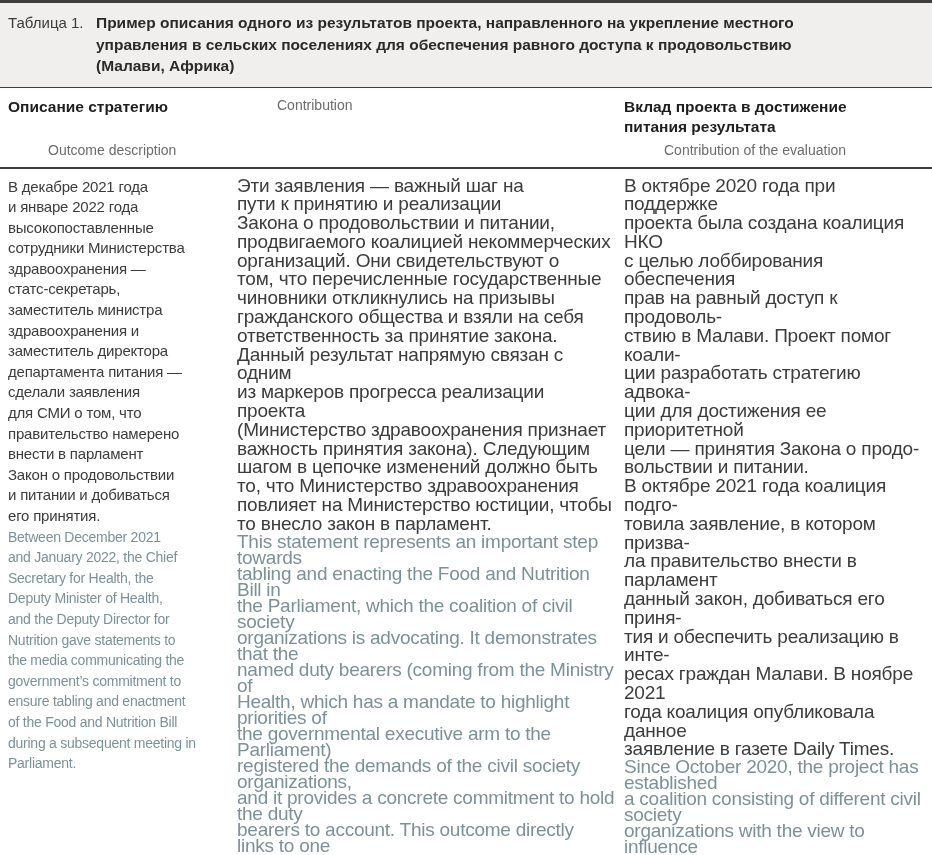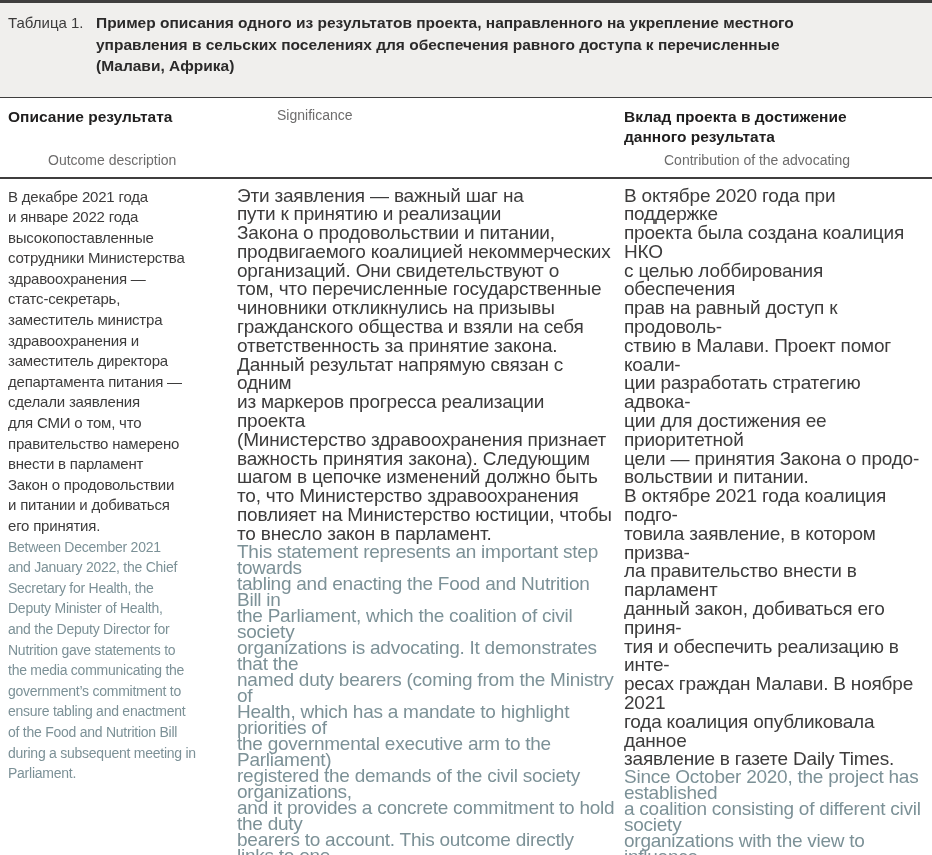--- a/index.html
+++ b/index.html
@@ -20,21 +20,21 @@
     color:var(--text_dark);
   }
   .page{width:932px;height:855px;background:#fff;position:relative;}
   .top-rule{height:3px;background:var(--rule_dark);}
   .rule{height:1px;background:var(--rule_dark);}
   .rule.mid{height:2px;}
 
   
   .caption{
     background:var(--bg_gray);
-    padding:9px 8px 20px 8px;
+    padding:9px 8px 10px 8px;
   }
   .cap-row{display:grid;grid-template-columns:88px 1fr;column-gap:0;}
   .cap-label{font-size:15px;line-height:21.5px;color:var(--label_gray);}
   .cap-label.ru{color:#3c3b3b;}
   .cap-title{white-space:pre-line;font-size:15.5px;line-height:21.5px;}
   .ru-title{font-weight:bold;color:var(--title_dark);}
   .en-title{font-weight:bold;color:var(--teal_strong);}
   .cap-row.en-row{margin-top:1px;}
 
   
@@ -81,39 +81,39 @@
 <body>
 
 <div class="page">
 
   <div class="top-rule"></div>
 
   <header class="caption">
     <div class="cap-row">
       <span class="cap-label ru">Таблица 1.</span>
       <span class="cap-title ru-title">Пример описания одного из результатов проекта, направленного на укрепление местного
-управления в сельских поселениях для обеспечения равного доступа к перечисленные
+управления в сельских поселениях для обеспечения равного доступа к продовольствию
 (Малави, Африка)</span>
     </div>
   </header>
 
   <div class="rule"></div>
 
   <div class="grid head">
     <div class="hcell">
-      <div class="h-ru">Описание результата</div>
+      <div class="h-ru">Описание стратегию</div>
       <div class="h-en">Outcome description</div>
     </div>
     <div class="hcell">
-      <div class="h-en">Significance</div>
+      <div class="h-en">Contribution</div>
     </div>
     <div class="hcell">
       <div class="h-ru">Вклад проекта в достижение
-данного результата</div>
-      <div class="h-en">Contribution of the advocating</div>
+питания результата</div>
+      <div class="h-en">Contribution of the evaluation</div>
     </div>
   </div>
 
   <div class="rule mid"></div>
 
   <div class="grid body">
     <div class="bcell col-1">
       <p class="ru-text">В декабре 2021 года
 и январе 2022 года
 высокопоставленные

